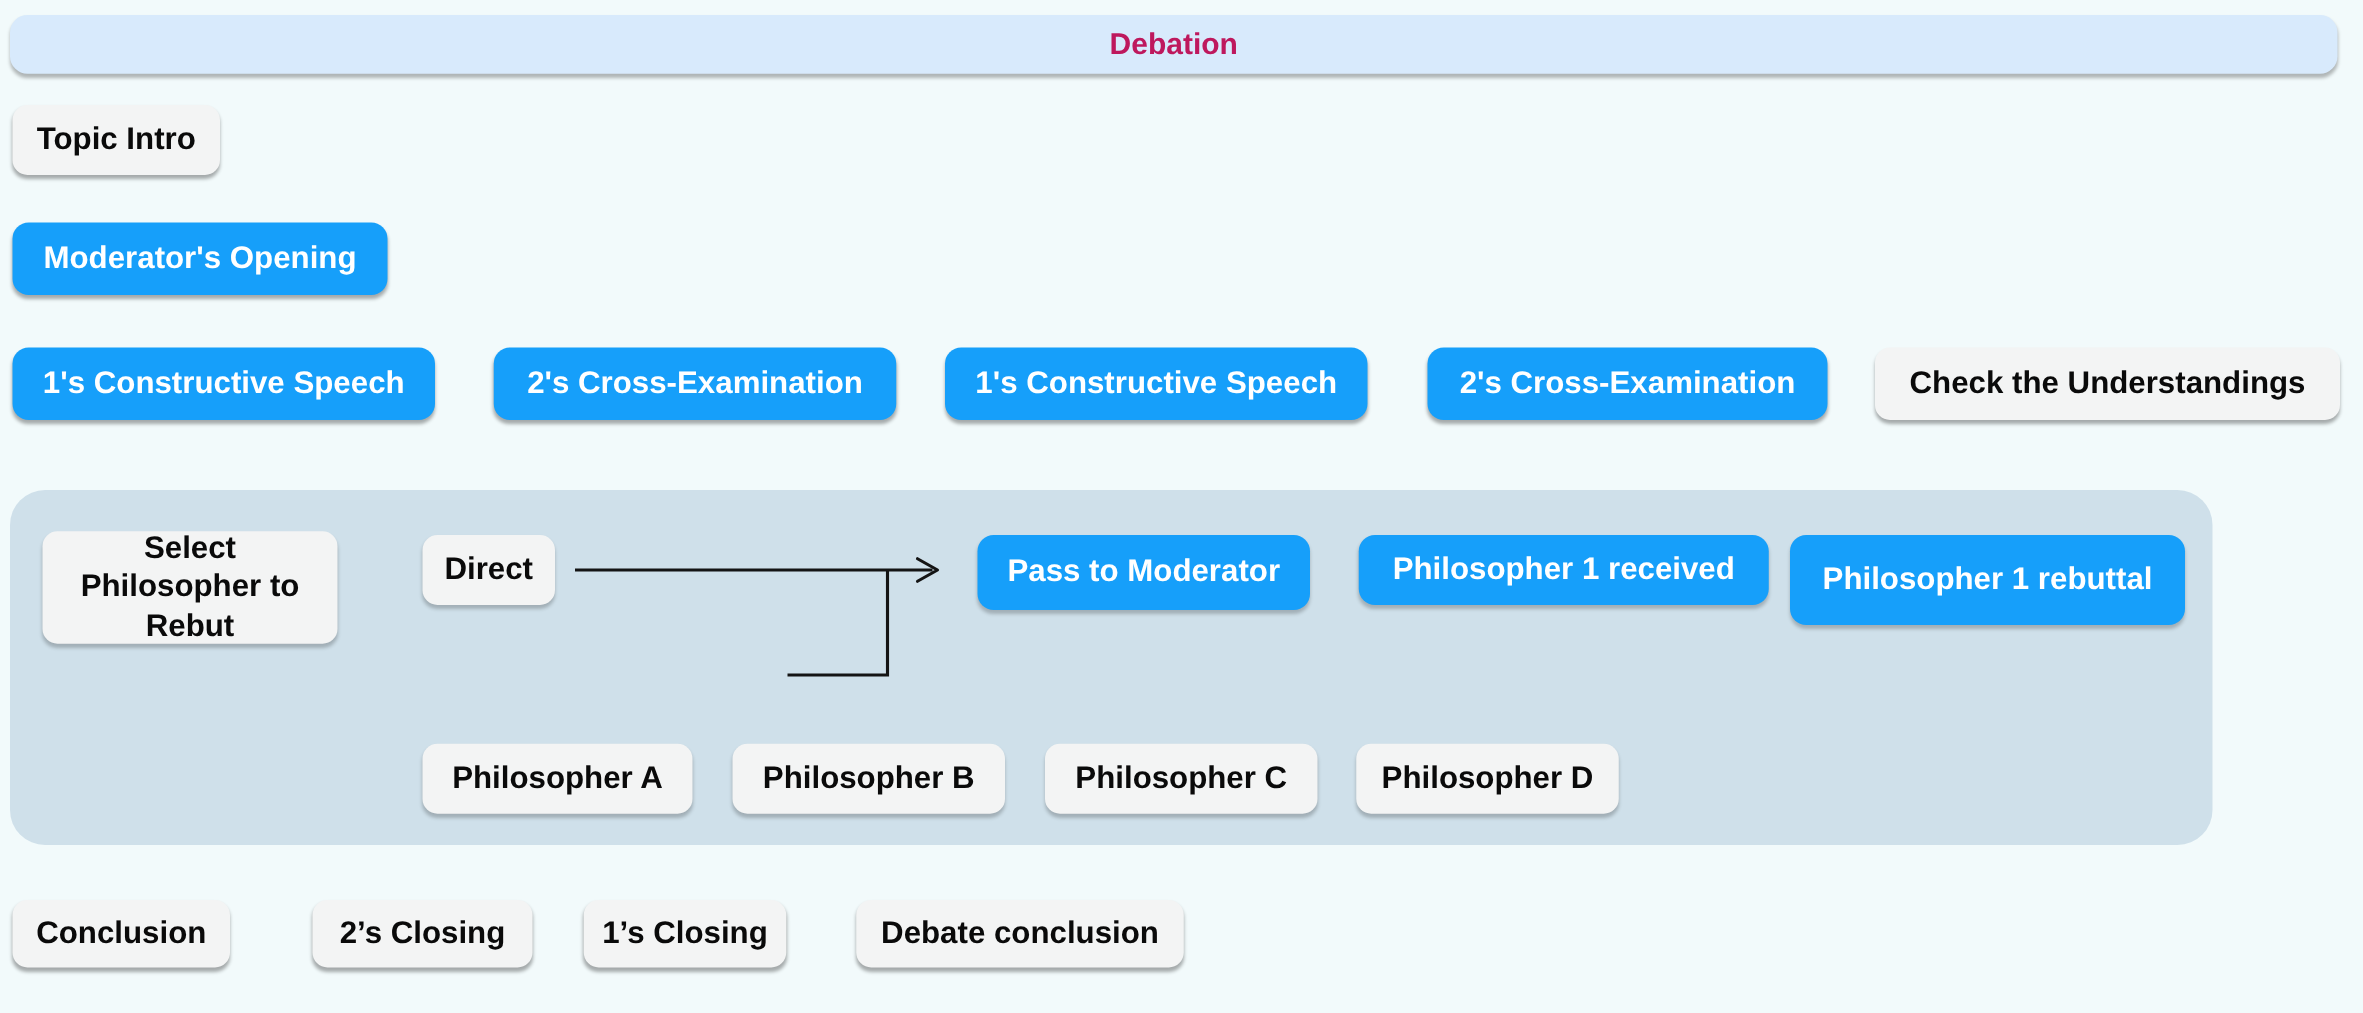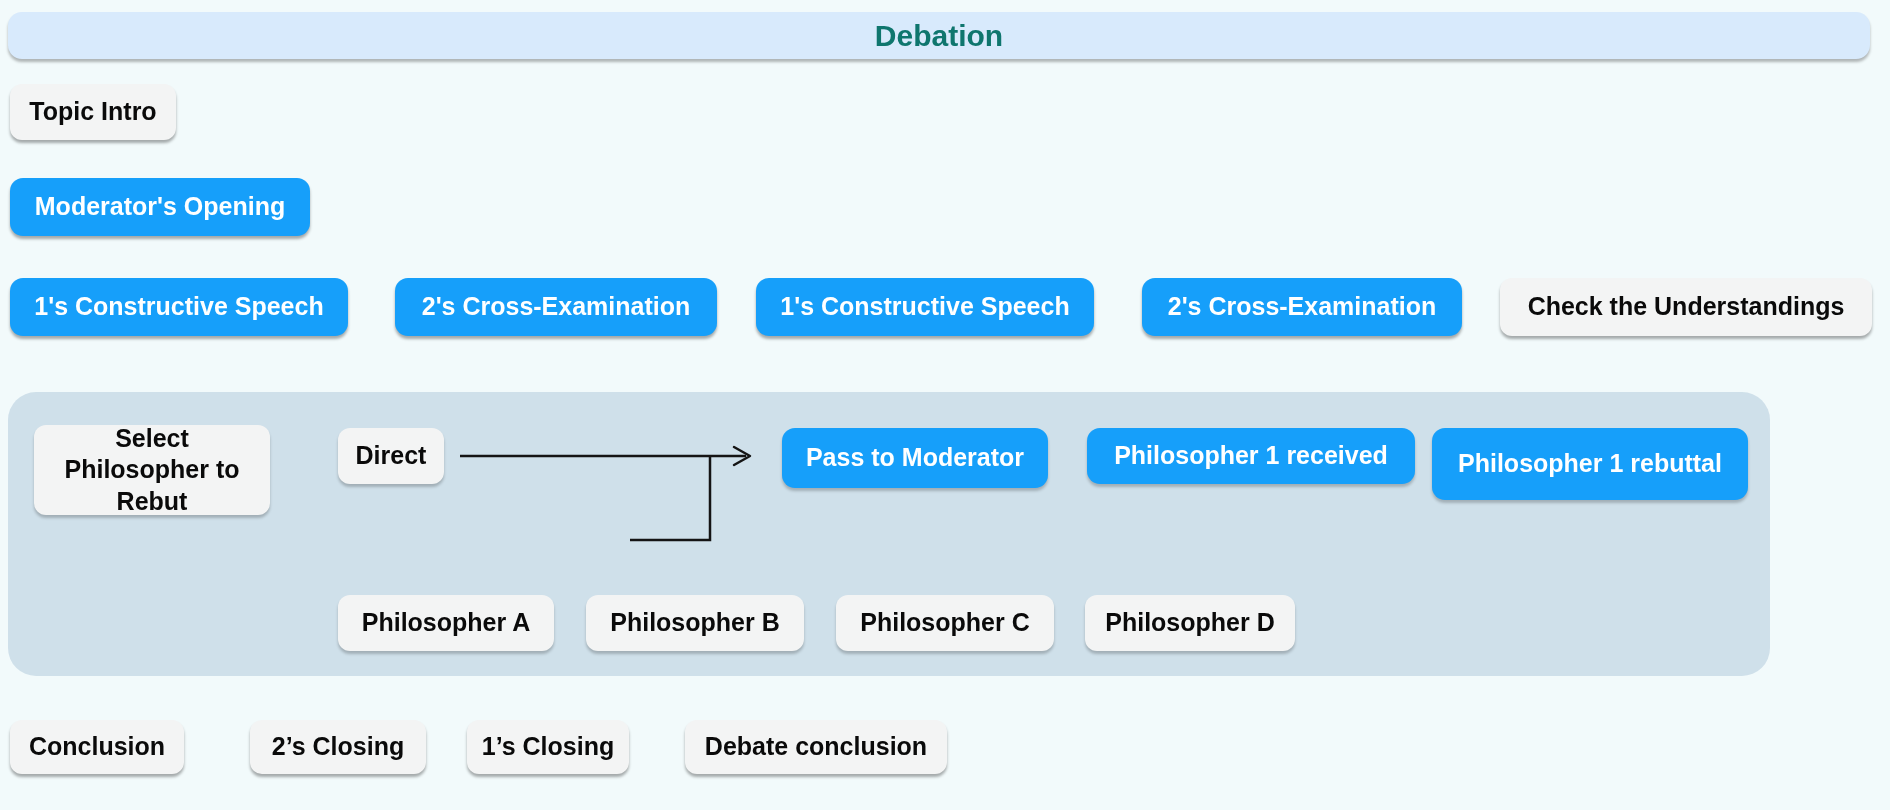--- a/index.html
+++ b/index.html
@@ -14,21 +14,21 @@
 
   .titlebar {
     position: absolute;
     left: 8px; top: 12px; width: 1862px; height: 47px;
     background: #d8eafc;
     border-radius: 14px;
     box-shadow: 0 3px 3px rgba(0,0,0,0.28);
     display: flex; align-items: center; justify-content: center;
   }
   .titlebar span {
-    font-size: 30px; font-weight: bold; color: #0f766e;
+    font-size: 24px; font-weight: bold; color: #be185d;
   }
 
   .node {
     position: absolute;
     display: flex; align-items: center; justify-content: center;
     font-weight: bold;
     font-size: 25px;
     border-radius: 12px;
     box-shadow: 0 3px 3px rgba(0,0,0,0.32);
     text-align: center;

